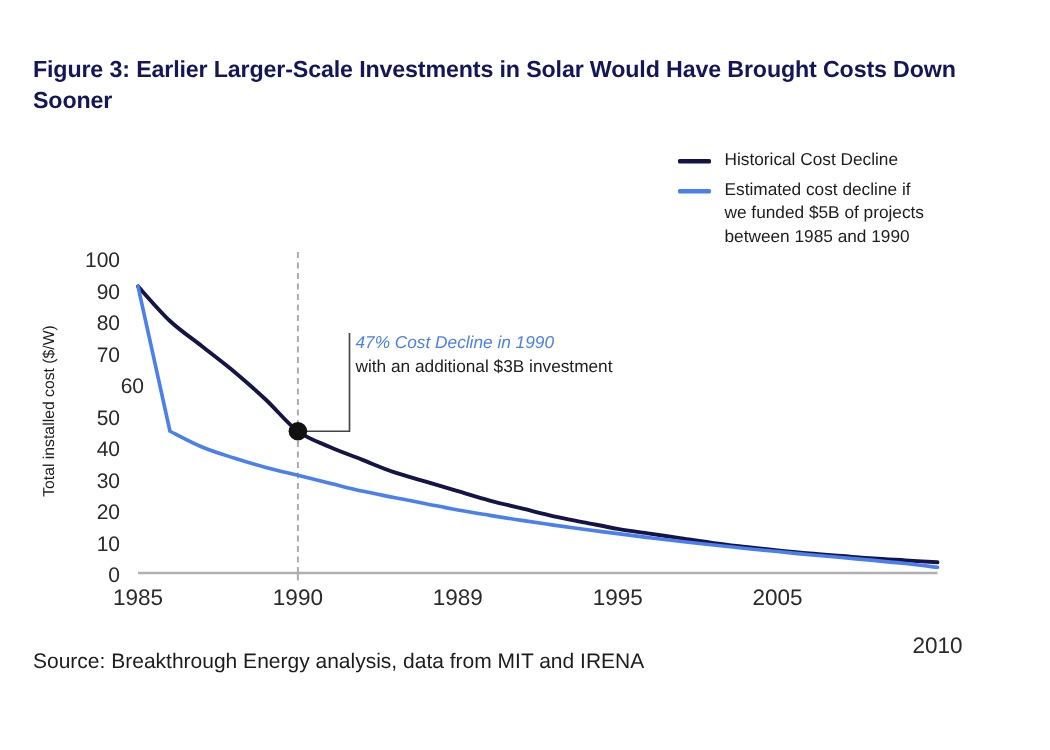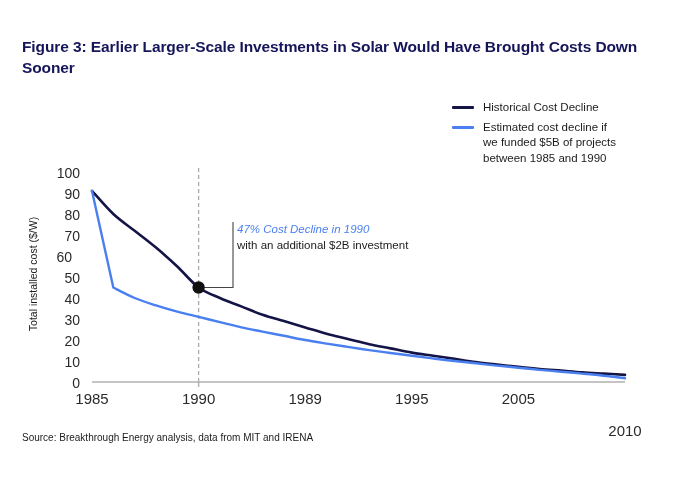--- a/index.html
+++ b/index.html
@@ -116,21 +116,21 @@
     color: #1c1c1c;
     line-height: 1.35;
     white-space: nowrap;
   }
 
   
   #source-note {
     position: absolute;
     left: 22px;
     top: 432px;
-    font-size: 10px;
+    font-size: 14px;
     color: #1c1c1c;
     text-align: right;
   }
 </style>
 </head>
 <body style="background: rgb(255, 255, 255);">
 
 <div id="figure-title" style="color: rgb(21, 21, 89);">Figure 3: Earlier Larger-Scale Investments in Solar Would Have Brought Costs Down Sooner</div>
 
 <div id="legend">
@@ -155,33 +155,33 @@
       <path d="M 92.00 190.90 L 113.32 287.50  113.32 287.50 C 116.87 289.25, 127.53 295.02, 134.64 298.00 C 141.75 300.98, 148.85 303.08, 155.96 305.35 C 163.07 307.63, 170.17 309.72, 177.28 311.65 C 184.39 313.57, 191.49 315.15, 198.60 316.90 C 205.71 318.65, 212.81 320.40, 219.92 322.15 C 227.03 323.90, 234.13 325.82, 241.24 327.40 C 248.35 328.97, 255.45 330.20, 262.56 331.60 C 269.67 333.00, 276.77 334.40, 283.88 335.80 C 290.99 337.20, 298.09 338.70, 305.20 340.00 C 312.31 341.30, 319.41 342.41, 326.52 343.57 C 333.63 344.73, 340.73 345.85, 347.84 346.93 C 354.95 348.01, 362.05 349.06, 369.16 350.08 C 376.27 351.09, 383.37 352.07, 390.48 353.02 C 397.59 353.96, 404.69 354.84, 411.80 355.75 C 418.91 356.66, 426.01 357.61, 433.12 358.48 C 440.23 359.36, 447.33 360.19, 454.44 361.00 C 461.55 361.81, 468.65 362.54, 475.76 363.31 C 482.87 364.08, 489.97 364.88, 497.08 365.62 C 504.19 366.36, 511.29 367.02, 518.40 367.72 C 525.51 368.42, 532.61 369.15, 539.72 369.82 C 546.83 370.49, 553.93 371.08, 561.04 371.71 C 568.15 372.34, 575.25 372.94, 582.36 373.60 C 589.47 374.27, 596.57 374.93, 603.68 375.70 C 610.79 376.47, 621.45 377.80, 625.00 378.22" fill="none" stroke="#4a7ff0" stroke-width="2.4" stroke-linecap="round" stroke-linejoin="round"></path>
       <path d="M 233 222 L 233 287.50 L 201.60 287.50" fill="none" stroke="#444444" stroke-width="1.1"></path>
       <circle cx="198.60000000000002" cy="287.5" r="6.2" fill="#111111"></circle>
     </svg>
 
   <div id="y-axis-title">Total installed cost ($/W)</div>
 <div class="tick-label-y" style="left: 50px; top: 165px;">100</div>
     <div class="tick-label-y" style="left: 50px; top: 186px;">90</div>
     <div class="tick-label-y" style="left: 50px; top: 207px;">80</div>
     <div class="tick-label-y" style="left: 50px; top: 228px;">70</div>
-    <div class="tick-label-y" style="left: 42px; top: 249px;">60</div>
+    <div class="tick-label-y" style="left: 66px; top: 249px;">60</div>
     <div class="tick-label-y" style="left: 50px; top: 270px;">50</div>
     <div class="tick-label-y" style="left: 50px; top: 291px;">40</div>
     <div class="tick-label-y" style="left: 50px; top: 312px;">30</div>
     <div class="tick-label-y" style="left: 50px; top: 333px;">20</div>
     <div class="tick-label-y" style="left: 50px; top: 354px;">10</div>
     <div class="tick-label-y" style="left: 50px; top: 375px;">0</div>
     <div class="tick-label-x" style="left: 69px; top: 390px;">1985</div>
     <div class="tick-label-x" style="left: 175.6px; top: 390px;">1990</div>
     <div class="tick-label-x" style="left: 282.2px; top: 390px;">1989</div>
     <div class="tick-label-x" style="left: 388.8px; top: 390px;">1995</div>
     <div class="tick-label-x" style="left: 495.4px; top: 390px;">2005</div>
     <div class="tick-label-x" style="left: 602px; top: 390px; margin-top: 32px;">2010</div>
   </div>
 
 <div id="annotation">
   <div id="annotation-headline" style="color: rgb(74, 127, 240); font-style: italic;">47% Cost Decline in 1990</div>
-  <div id="annotation-sub">with an additional $2B investment</div>
+  <div id="annotation-sub">with an additional $3B investment</div>
 </div>
 
 <div id="source-note">Source: Breakthrough Energy analysis, data from MIT and IRENA</div>
 
 </body></html>

